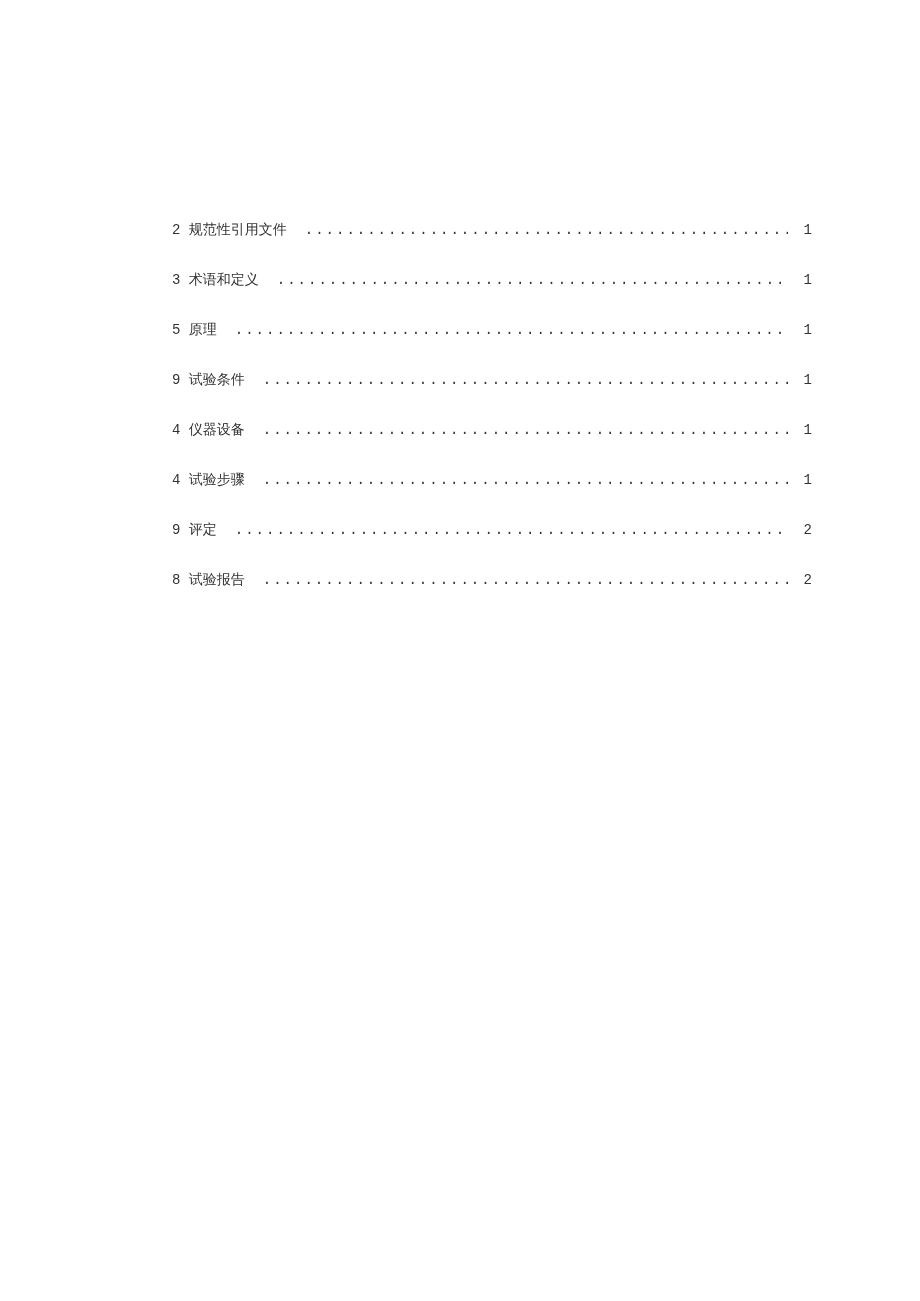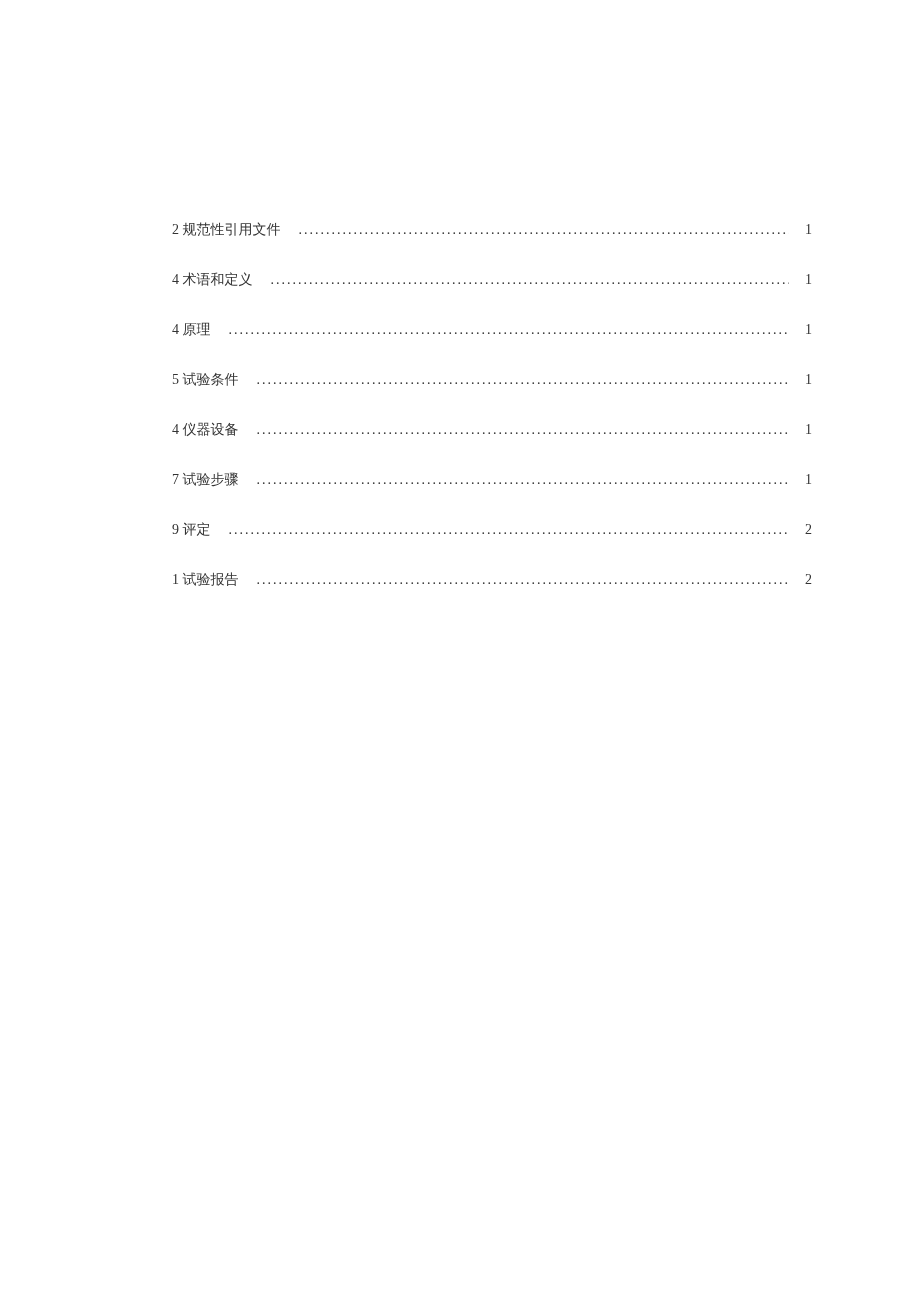--- a/index.html
+++ b/index.html
@@ -1,18 +1,19 @@
 <!DOCTYPE html>
 <html><head>
   <meta charset="utf-8">
   <style>
     * {
       margin: 8px;
       padding: 0;
       box-sizing: border-box;
+      font-family: Liberation Mono, monospace;
     }
     body {
       width: 920px;
       height: 1301px;
       background: #ffffff;
       font-family: "SimSun", "宋体", serif;
       padding-top: 185px;
       padding-left: 132px;
       padding-right: 132px;
     }
@@ -48,47 +49,47 @@
 </head>
 <body>
 
 <div class="toc-container">
   <div class="toc-entry">
     <span class="toc-label">2 规范性引用文件</span>
     <span class="toc-dots"></span>
     <span class="toc-page">1</span>
   </div>
   <div class="toc-entry">
-    <span class="toc-label">4 术语和定义</span>
+    <span class="toc-label">3 术语和定义</span>
     <span class="toc-dots"></span>
     <span class="toc-page">1</span>
   </div>
   <div class="toc-entry">
-    <span class="toc-label">4 原理</span>
+    <span class="toc-label">5 原理</span>
     <span class="toc-dots"></span>
     <span class="toc-page">1</span>
   </div>
   <div class="toc-entry">
-    <span class="toc-label">5 试验条件</span>
+    <span class="toc-label">9 试验条件</span>
     <span class="toc-dots"></span>
     <span class="toc-page">1</span>
   </div>
   <div class="toc-entry">
     <span class="toc-label">4 仪器设备</span>
     <span class="toc-dots"></span>
     <span class="toc-page">1</span>
   </div>
   <div class="toc-entry">
-    <span class="toc-label">7 试验步骤</span>
+    <span class="toc-label">4 试验步骤</span>
     <span class="toc-dots"></span>
     <span class="toc-page">1</span>
   </div>
   <div class="toc-entry">
     <span class="toc-label">9 评定</span>
     <span class="toc-dots"></span>
     <span class="toc-page">2</span>
   </div>
   <div class="toc-entry">
-    <span class="toc-label">1 试验报告</span>
+    <span class="toc-label">8 试验报告</span>
     <span class="toc-dots"></span>
     <span class="toc-page">2</span>
   </div>
 </div>
 
 </body></html>

